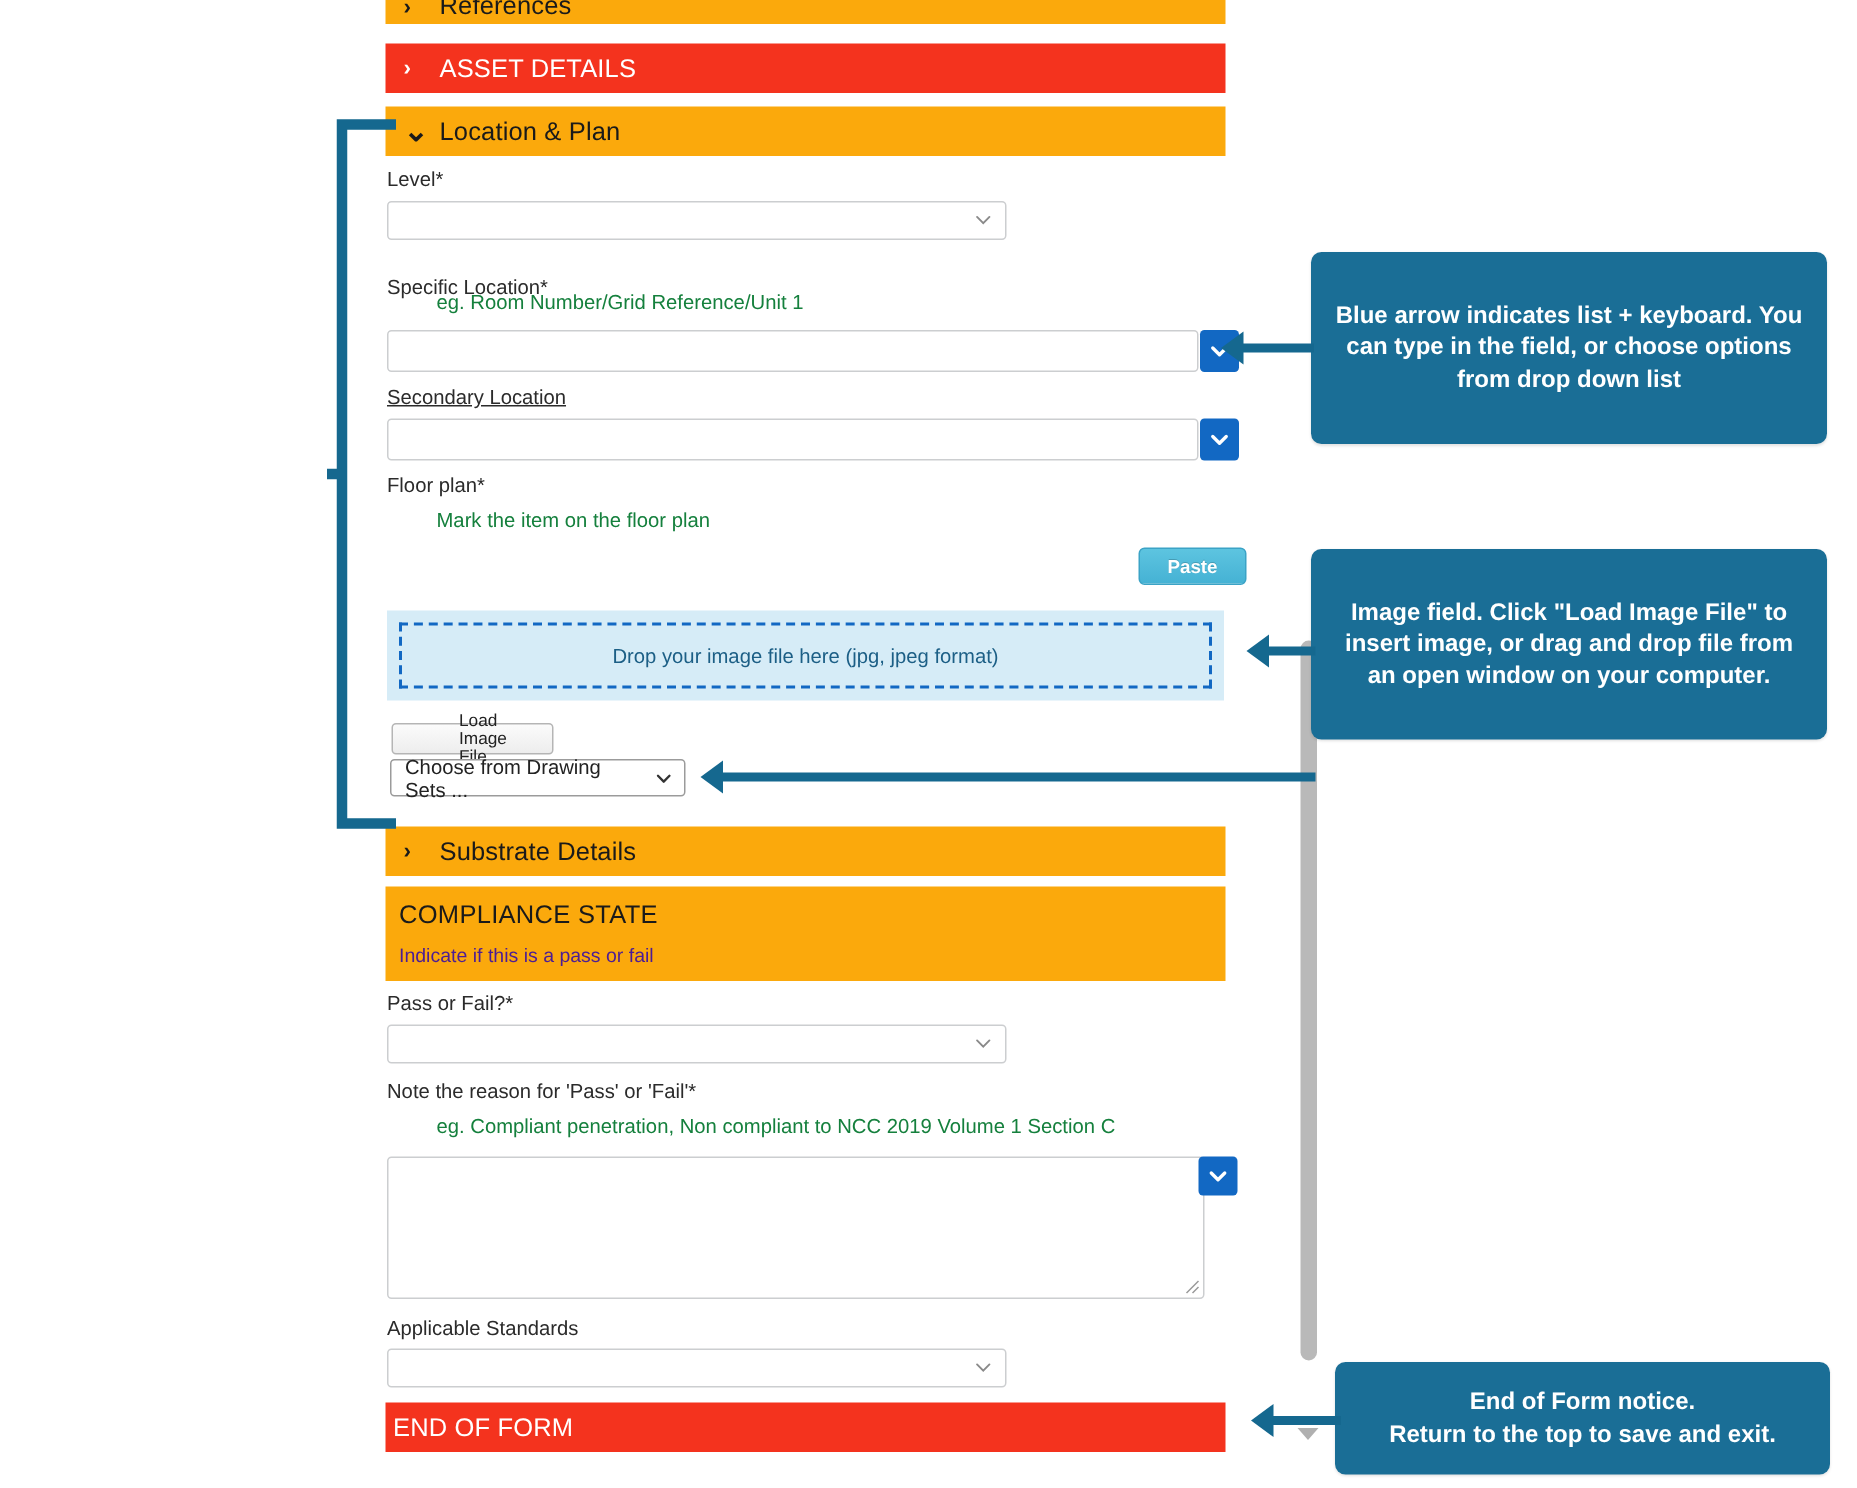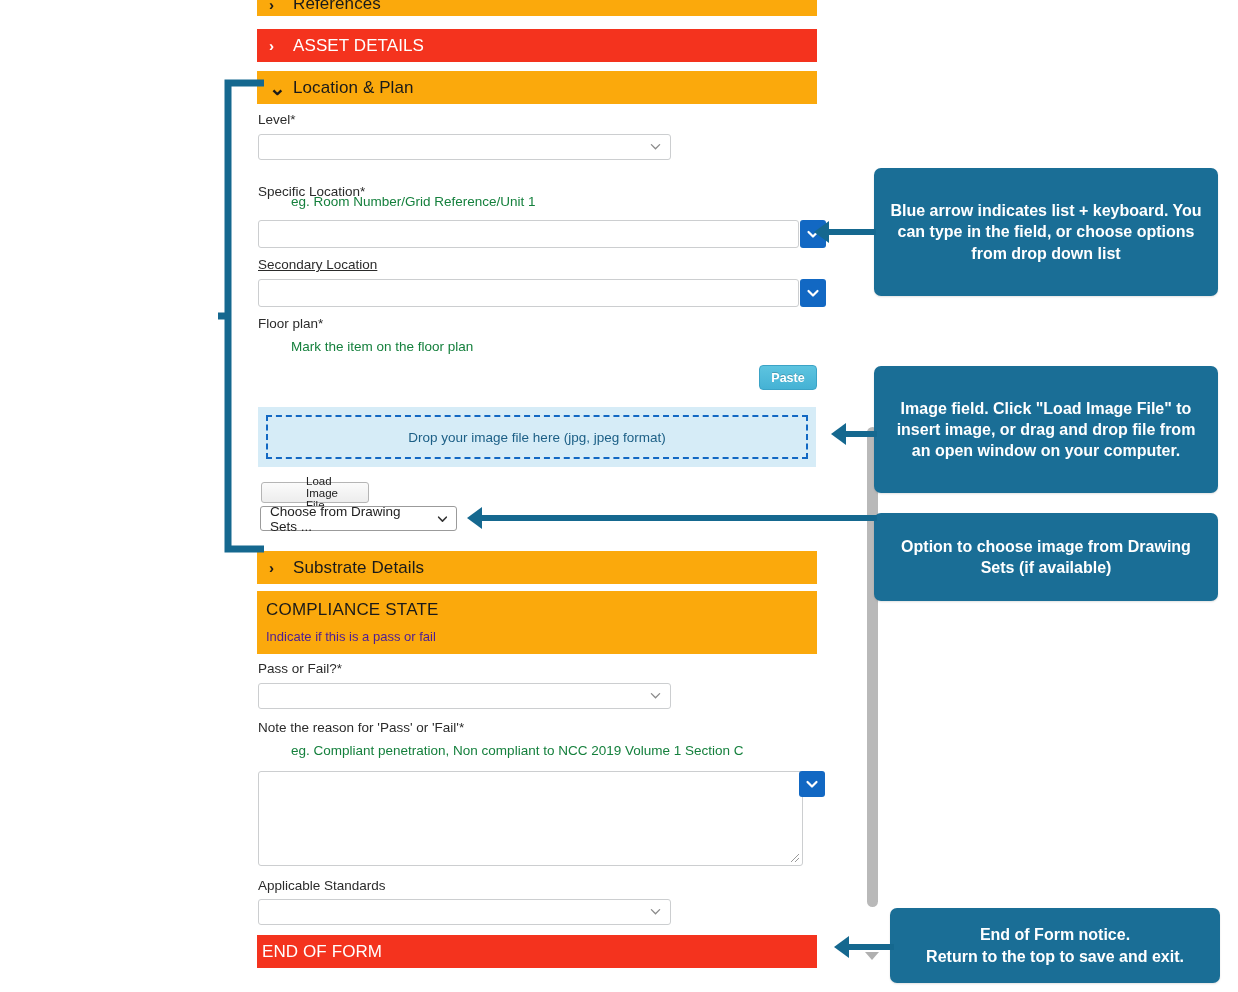--- a/index.html
+++ b/index.html
@@ -319,21 +319,21 @@
       <div class="blue-btn" style="left:542px;top:0;width:26px;height:28px;">
         <svg width="14" height="14" viewBox="0 0 14 14">
           <path d="M2.5 5 L7 9.5 L11.5 5" fill="none" stroke="#ffffff" stroke-width="2.2" stroke-linecap="round" stroke-linejoin="round"></path>
         </svg>
       </div>
     </div>
 
     <div class="f-label" style="top:316px;">Floor plan*</div>
     <div class="f-hint" style="top:339px;">Mark the item on the floor plan</div>
 
-    <div class="paste-btn" style="left:502px;top:365px;width:58px;height:25px;">Paste</div>
+    <div class="paste-btn" style="left:502px;top:365px;width:72px;height:25px;">Paste</div>
 
     <div class="dropzone-wrap" style="left:1px;top:407px;width:558px;height:60px;">
       <div class="dropzone-inner">
         <span>Drop your image file here (jpg, jpeg format)</span>
       </div>
     </div>
 
     <div class="btn-native" style="left:4px;top:482px;width:108px;height:21px;padding-left:44px;">Load Image File...</div>
 
     <div class="sel-native" style="left:3px;top:506px;width:197px;height:25px;">
@@ -400,21 +400,20 @@
 
 
   <div class="callout" style="left:874px;top:168px;width:344px;height:128px;">Blue arrow indicates list + keyboard. You can type in the field, or choose options from drop down list</div>
   <div class="conn" style="left:828px;top:229px;width:48px;height:6px;"></div>
   <div class="arrow-left" style="left:814px;top:221px;"></div>
 
   <div class="callout" style="left:874px;top:366px;width:344px;height:127px;">Image field. Click "Load Image File" to insert image, or drag and drop file from an open window on your computer.</div>
   <div class="conn" style="left:845px;top:431px;width:32px;height:6px;"></div>
   <div class="arrow-left" style="left:831px;top:423px;"></div>
 
-  <div class="callout" style="left:874px;top:513px;width:344px;height:88px;">Option to choose image from Drawing Sets  (if available)</div>
   <div class="conn" style="left:481px;top:515px;width:396px;height:6px;"></div>
   <div class="arrow-left" style="left:467px;top:507px;"></div>
 
   <div class="callout" style="left:890px;top:908px;width:330px;height:75px;">
     <span id="eof-text">End of Form notice.<br>Return to the top to save and exit.</span>
   </div>
   <div class="conn" style="left:848px;top:944px;width:46px;height:6px;"></div>
   <div class="arrow-left" style="left:834px;top:936px;"></div>
 
 </div>

